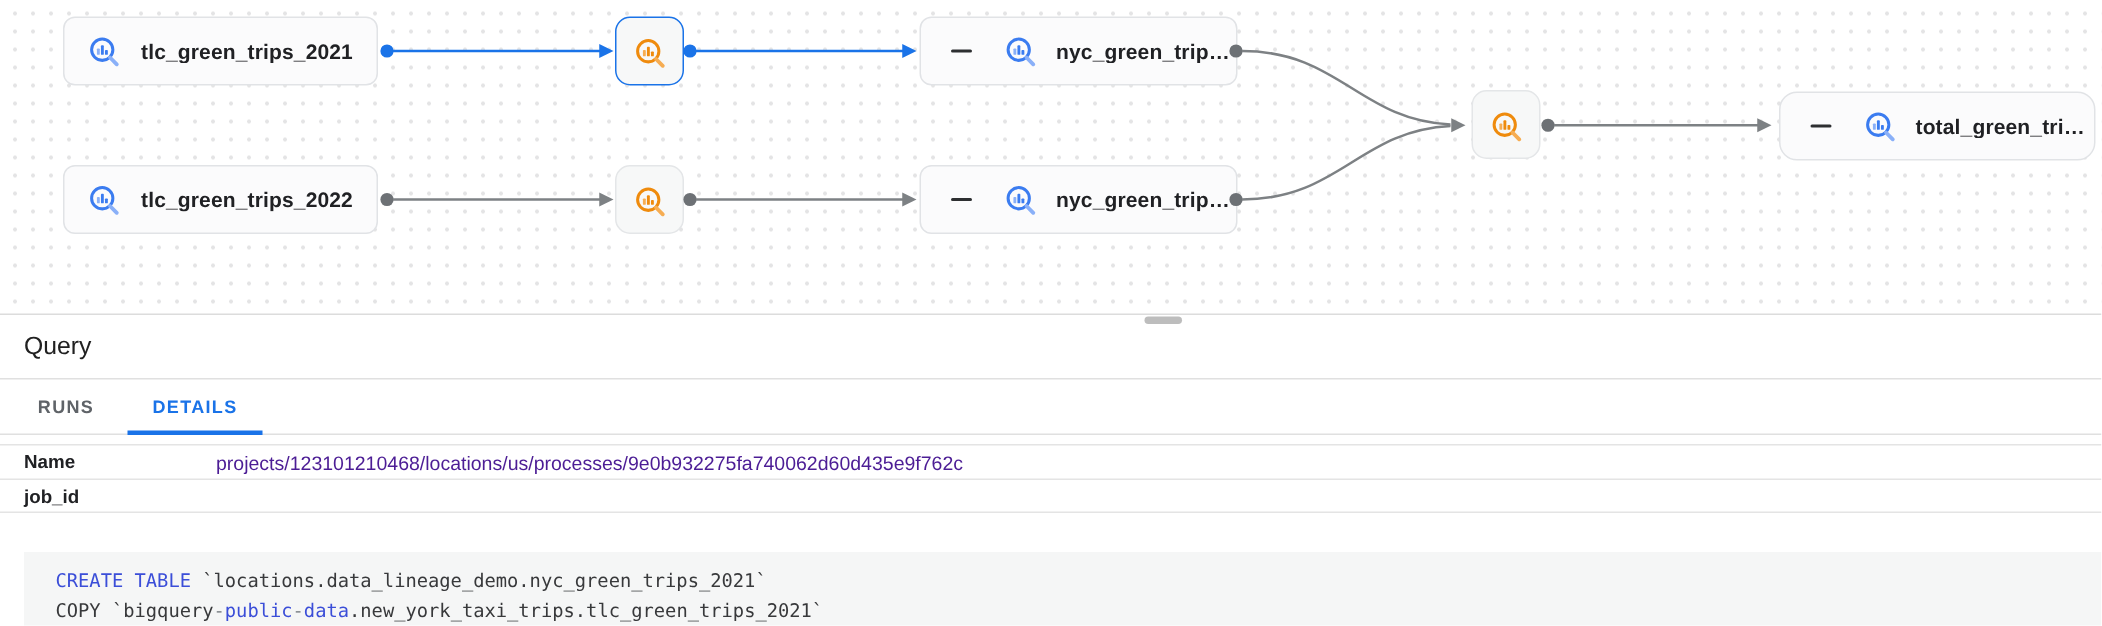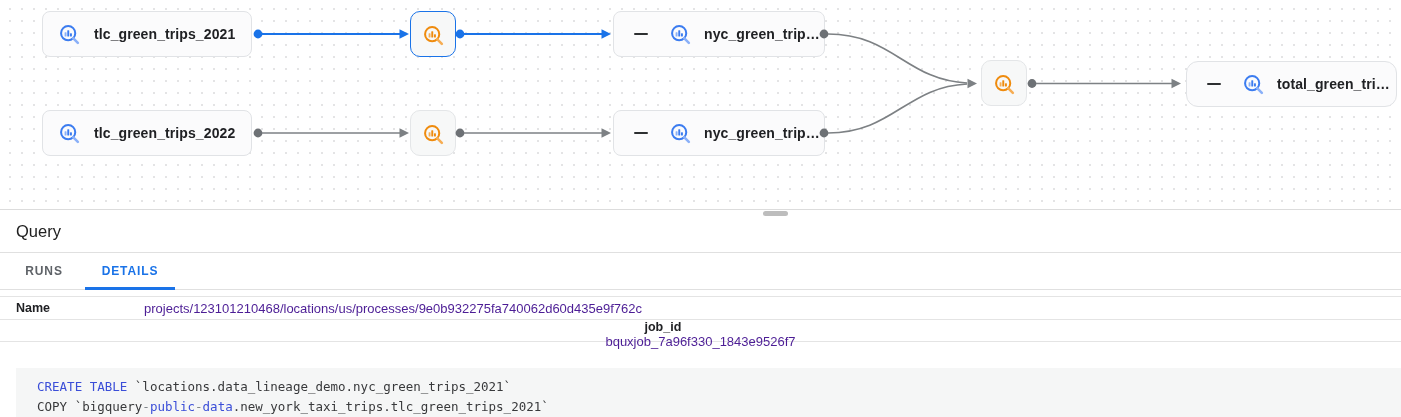--- a/index.html
+++ b/index.html
@@ -48,21 +48,21 @@
     justify-content: center; font-size: 12px; font-weight: bold; letter-spacing: .9px;
     color: #5f6368; cursor: pointer; }
   .tab.active { color: #1a73e8; }
   .tab.active::after { content: ""; position: absolute; left: 0; right: 0; bottom: -1px;
     height: 3px; background: #1a73e8; }
   .tab-details { width: 90px; }
   .tab-runs { width: 82px; }
 
   .kv-table { position: absolute; left: 0; top: 85px; width: 100%; }
   .kv-row { display: flex; align-items: center; height: 23px; border-top: 1px solid #e4e4e4; }
-  .kv-row:last-child { border-bottom: 1px solid #e4e4e4; flex-direction: column; }
+  .kv-row:last-child { border-bottom: 1px solid #e4e4e4; }
   .kv-label { width: 144px; padding-left: 16px; font-size: 12.5px; font-weight: bold; color: #202124; }
   .kv-value { font-size: 13px; color: #4c1d95; white-space: nowrap; }
 
   .code { position: absolute; left: 16px; right: 0; top: 157px; bottom: -10px;
     background: #f5f6f6; padding: 9px 0 0 21px;
     font-family: "DejaVu Sans Mono", "Liberation Mono", monospace;
     font-size: 12.5px; line-height: 20px; color: #38393b; }
   .code-line { white-space: pre; }
   .kw { color: #3b4ed8; }
   .hy { color: #80868b; }
@@ -236,21 +236,20 @@
       </div>
     </div>
 
     <div class="kv-table">
       <div class="kv-row">
         <div class="kv-label">Name</div>
         <div class="kv-value">projects/123101210468/locations/us/processes/9e0b932275fa740062d60d435e9f762c</div>
       </div>
       <div class="kv-row">
         <div class="kv-label">job_id</div>
-        <div class="kv-value">bquxjob_7a96f330_1843e9526f7</div>
       </div>
     </div>
 
     <div class="code">
       <div class="code-line"><span class="kw">CREATE TABLE</span><span> `locations.data_lineage_demo.nyc_green_trips_2021`</span></div>
       <div class="code-line"><span>COPY `bigquery</span><span class="hy">-</span><span class="kw">public</span><span class="hy">-</span><span class="kw">data</span><span>.new_york_taxi_trips.tlc_green_trips_2021`</span></div>
     </div>
   </div>
 </div>
 

